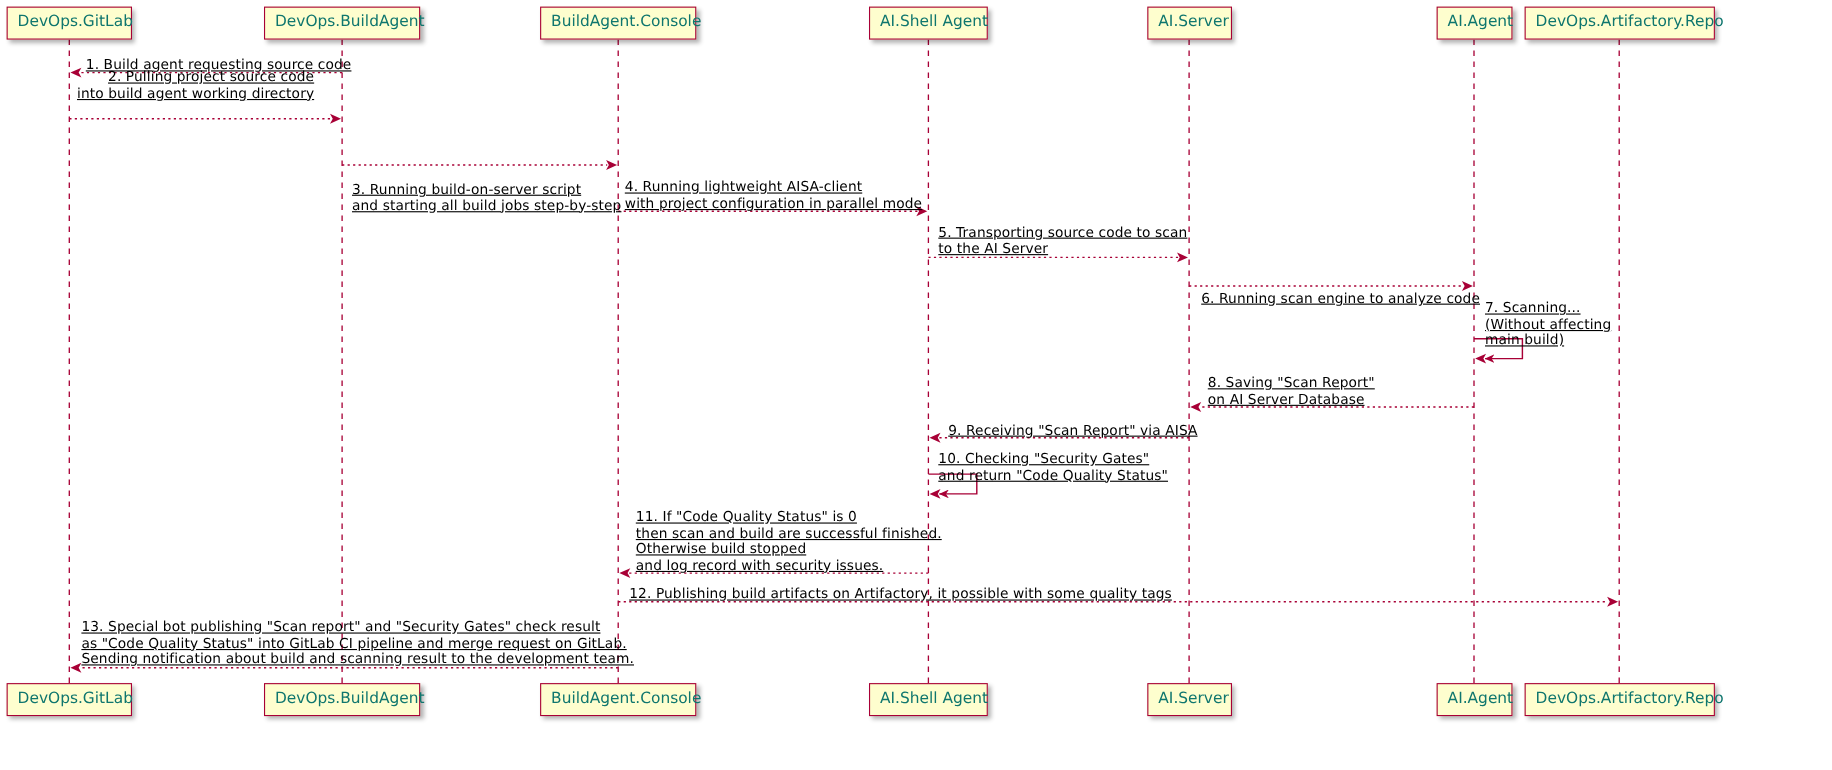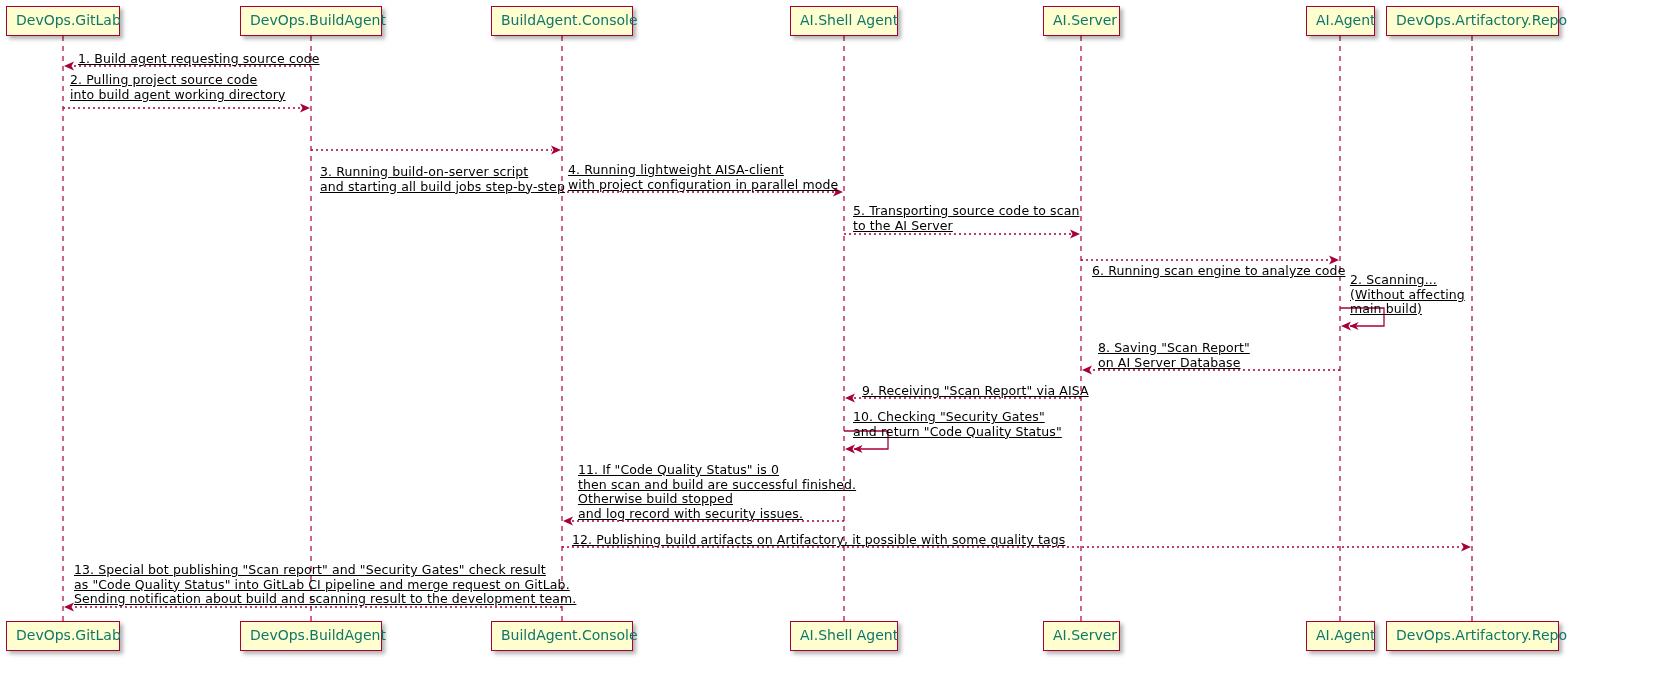--- a/index.html
+++ b/index.html
@@ -137,26 +137,26 @@
       <div class="participant-box" style="left: 6px; top: 621px; width: 114px; height: 30px;"><span>DevOps.GitLab</span></div>
       <div class="participant-box" style="left: 240px; top: 621px; width: 142px; height: 30px;"><span>DevOps.BuildAgent</span></div>
       <div class="participant-box" style="left: 491px; top: 621px; width: 142px; height: 30px;"><span>BuildAgent.Console</span></div>
       <div class="participant-box" style="left: 790px; top: 621px; width: 108px; height: 30px;"><span>AI.Shell Agent</span></div>
       <div class="participant-box" style="left: 1043px; top: 621px; width: 77px; height: 30px;"><span>AI.Server</span></div>
       <div class="participant-box" style="left: 1306px; top: 621px; width: 69px; height: 30px;"><span>AI.Agent</span></div>
       <div class="participant-box" style="left: 1386px; top: 621px; width: 173px; height: 30px;"><span>DevOps.Artifactory.Repo</span></div>
     </div>
   <div id="labels">
       <div class="msg-label" style="left: 78px; top: 52px;"><div>1. Build agent requesting source code</div></div>
-      <div class="msg-label" style="left: 70px; top: 73px;"><div>2. Pulling project source code</div><div>into build agent working directory</div></div>
+      <div class="msg-label" style="left: 70px; top: 63px; text-align: right;"><div>2. Pulling project source code</div><div>into build agent working directory</div></div>
       <div class="msg-label" style="left: 320px; top: 121px; margin-top: 44px;"><div>3. Running build-on-server script</div><div>and starting all build jobs step-by-step</div></div>
       <div class="msg-label" style="left: 568px; top: 163px;"><div>4. Running lightweight AISA-client</div><div>with project configuration in parallel mode</div></div>
       <div class="msg-label" style="left: 853px; top: 204px;"><div>5. Transporting source code to scan</div><div>to the AI Server</div></div>
       <div class="msg-label" style="left: 1092px; top: 264px;"><div>6. Running scan engine to analyze code</div></div>
-      <div class="msg-label" style="left: 1350px; top: 273px;"><div>2. Scanning...</div><div>(Without affecting</div><div>main build)</div></div>
+      <div class="msg-label" style="left: 1350px; top: 273px;"><div>7. Scanning...</div><div>(Without affecting</div><div>main build)</div></div>
       <div class="msg-label" style="left: 1098px; top: 341px;"><div>8. Saving "Scan Report"</div><div>on AI Server Database</div></div>
       <div class="msg-label" style="left: 862px; top: 384px;"><div>9. Receiving "Scan Report" via AISA</div></div>
       <div class="msg-label" style="left: 853px; top: 410px;"><div>10. Checking "Security Gates"</div><div>and return "Code Quality Status"</div></div>
       <div class="msg-label" style="left: 578px; top: 463px;"><div>11. If "Code Quality Status" is 0</div><div>then scan and build are successful finished.</div><div>Otherwise build stopped</div><div>and log record with security issues.</div></div>
       <div class="msg-label" style="left: 572px; top: 533px;"><div>12. Publishing build artifacts on Artifactory, it possible with some quality tags</div></div>
       <div class="msg-label" style="left: 74px; top: 563px;"><div>13. Special bot publishing "Scan report" and "Security Gates" check result</div><div>as "Code Quality Status" into GitLab CI pipeline and merge request on GitLab.</div><div>Sending notification about build and scanning result to the development team.</div></div>
     </div>
 
 </div>
 

